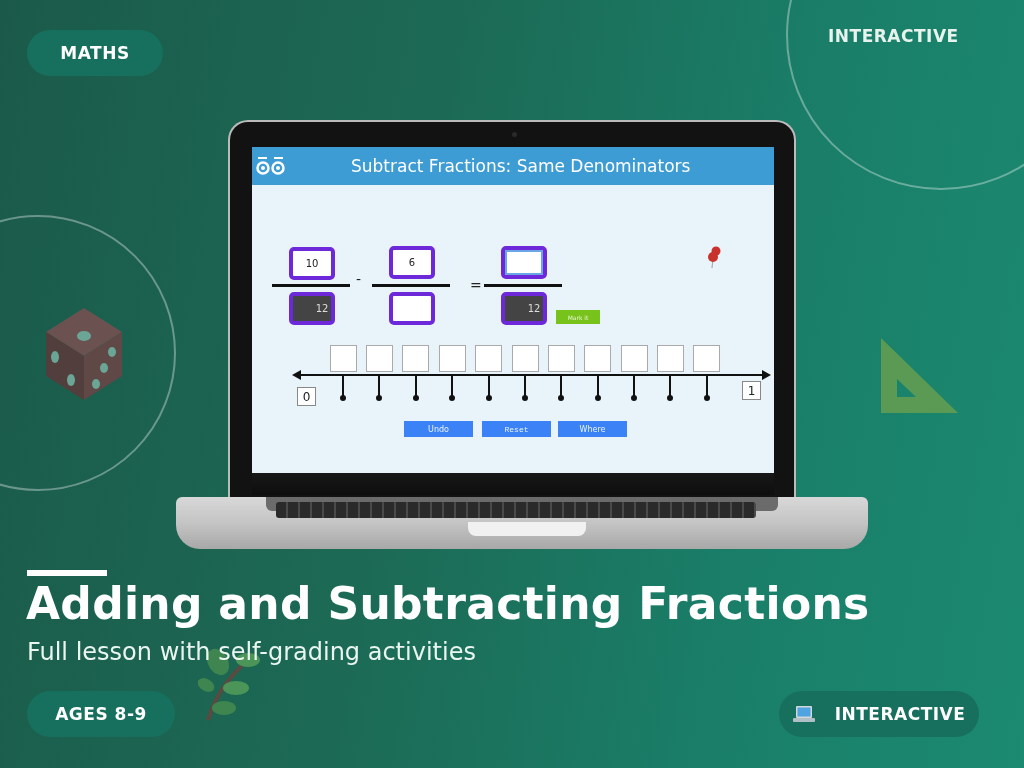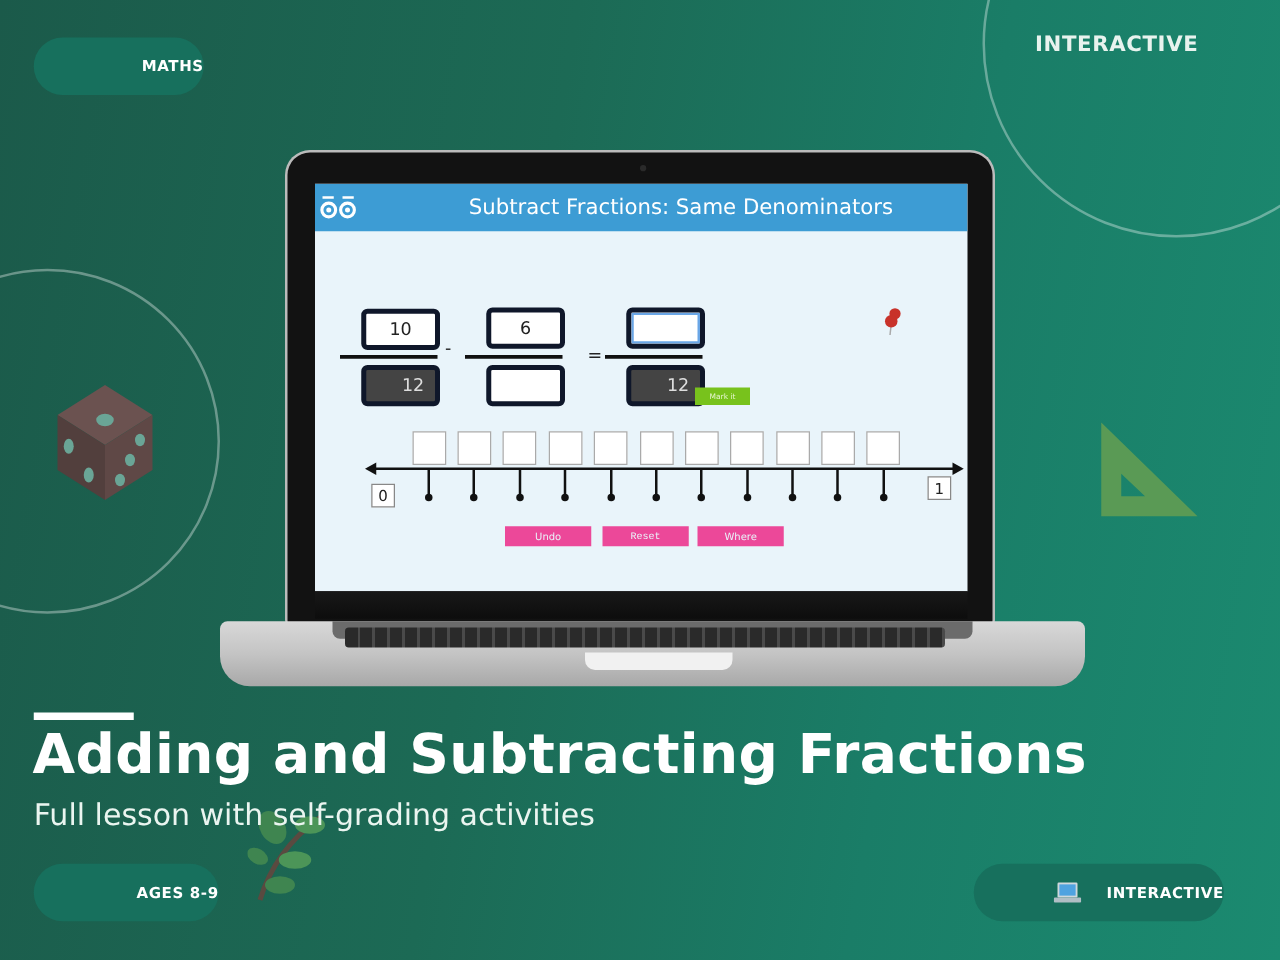--- a/index.html
+++ b/index.html
@@ -9,22 +9,22 @@
     font-family: "DejaVu Sans", sans-serif;
     background: linear-gradient(100deg, #1b5a4a 0%, #1c6a55 40%, #1a7d67 70%, #1b8a70 100%);
     color: #fff;
   }
   .circle { position: absolute; border-radius: 50%; border: 2px solid rgba(255,255,255,0.35); }
   .circle-tr { left: 786px; top: -120px; width: 310px; height: 310px; }
   .circle-l { left: -100px; top: 215px; width: 276px; height: 276px; }
 
   .pill {
     position: absolute; background: #17705d; border-radius: 24px;
-    font-weight: bold; font-size: 12px; letter-spacing: 0.5px;
-    display: flex; align-items: center; justify-content: flex-end; color: #fff;
+    font-weight: bold; font-size: 17px; letter-spacing: 0.5px;
+    display: flex; align-items: center; justify-content: center; color: #fff;
   }
   .pill-maths { left: 27px; top: 30px; width: 136px; height: 46px; }
   .pill-ages { left: 27px; top: 691px; width: 148px; height: 46px; }
   .pill-interactive { left: 779px; top: 691px; width: 200px; height: 46px; gap: 20px; }
   .brand { position: absolute; left: 828px; top: 26px; font-weight: bold; font-size: 17px; letter-spacing: 0.5px; color: #e8f3ee; }
 
   .dice { position: absolute; left: 44px; top: 306px; }
   .setsquare { position: absolute; left: 878px; top: 335px; }
   .sprig { position: absolute; left: 198px; top: 640px; }
 
@@ -53,47 +53,47 @@
   .keyboard { position: absolute; left: 100px; top: 5px; width: 480px; height: 16px;
     background: repeating-linear-gradient(90deg, #2a2a2a 0 10px, #4a4a4a 10px 12px); border-radius: 3px; }
   .notch { position: absolute; left: 292px; top: 25px; width: 118px; height: 14px; background: #f1f1f1; border-radius: 0 0 8px 8px; }
 
   
   .app-header {
     position: absolute; left: 0; top: 0; width: 522px; height: 38px; background: #3d9cd4;
     display: flex; align-items: center;
   }
   .logo { position: absolute; left: 4px; top: 9px; }
-  .app-title { position: absolute; left: 99px; top: 9px; font-size: 17px; color: #fff; font-family: "DejaVu Sans", sans-serif; margin-left: 24px; }
+  .app-title { position: absolute; left: 99px; top: 9px; font-size: 17px; color: #fff; font-family: "DejaVu Sans", sans-serif; }
   .instructions { position: absolute; left: 9px; top: 48px; width: 500px; font-size: 13px; line-height: 18px; color: #222; }
 
   .frac-box {
-    position: absolute; width: 63px; height: 33px; border: 4px solid #0f172a; border-radius: 5px;
-    background: #fff; color: #222; font-size: 14px; display: flex; align-items: center; justify-content: center;
+    position: absolute; width: 46px; height: 33px; border: 4px solid #6d28d9; border-radius: 5px;
+    background: #fff; color: #222; font-size: 10px; display: flex; align-items: center; justify-content: center;
   }
   .frac-box.dark { background: #444; color: #ddd; padding-left: 20px; }
   .frac-box.active { box-shadow: inset 0 0 0 2px #6aa6e6; }
   .frac-line { position: absolute; height: 3px; background: #111; }
   .op { position: absolute; font-size: 14px; color: #222; }
   .mark-btn {
     position: absolute; left: 304px; top: 163px; width: 44px; height: 14px; background: #78c21c;
     color: #e6f6d0; font-size: 6px; display: flex; align-items: center; justify-content: center;
   }
   .pin { position: absolute; left: 455px; top: 98px; }
 
   .nl-box { position: absolute; top: 198px; width: 27px; height: 27px; background: #fff; border: 1px solid #aaa; }
   .nl-axis { position: absolute; left: 44px; top: 227px; width: 472px; height: 2px; background: #111; }
   .arrow-l { position: absolute; left: 40px; top: 223px; width: 0; height: 0; border-top: 5px solid transparent; border-bottom: 5px solid transparent; border-right: 9px solid #111; }
   .arrow-r { position: absolute; left: 510px; top: 223px; width: 0; height: 0; border-top: 5px solid transparent; border-bottom: 5px solid transparent; border-left: 9px solid #111; }
   .tick { position: absolute; top: 229px; width: 2px; height: 22px; background: #111; }
   .tick::after { content: ""; position: absolute; left: -2px; bottom: -3px; width: 6px; height: 6px; border-radius: 50%; background: #111; }
   .endlabel { position: absolute; width: 19px; height: 19px; background: #fff; border: 1px solid #888; color: #222; font-size: 12px; display: flex; align-items: center; justify-content: center; }
 
   .ctl-btn {
-    position: absolute; top: 274px; width: 69px; height: 16px; background: #ec4899; color: #e9f4fa;
+    position: absolute; top: 274px; width: 69px; height: 16px; background: #3b82f6; color: #e9f4fa;
     font-size: 8px; display: flex; align-items: center; justify-content: center;
   }
 </style>
 </head>
 <body>
 
 <div class="circle circle-tr"></div>
 <div class="circle circle-l"></div>
 
 <div class="pill pill-maths">

